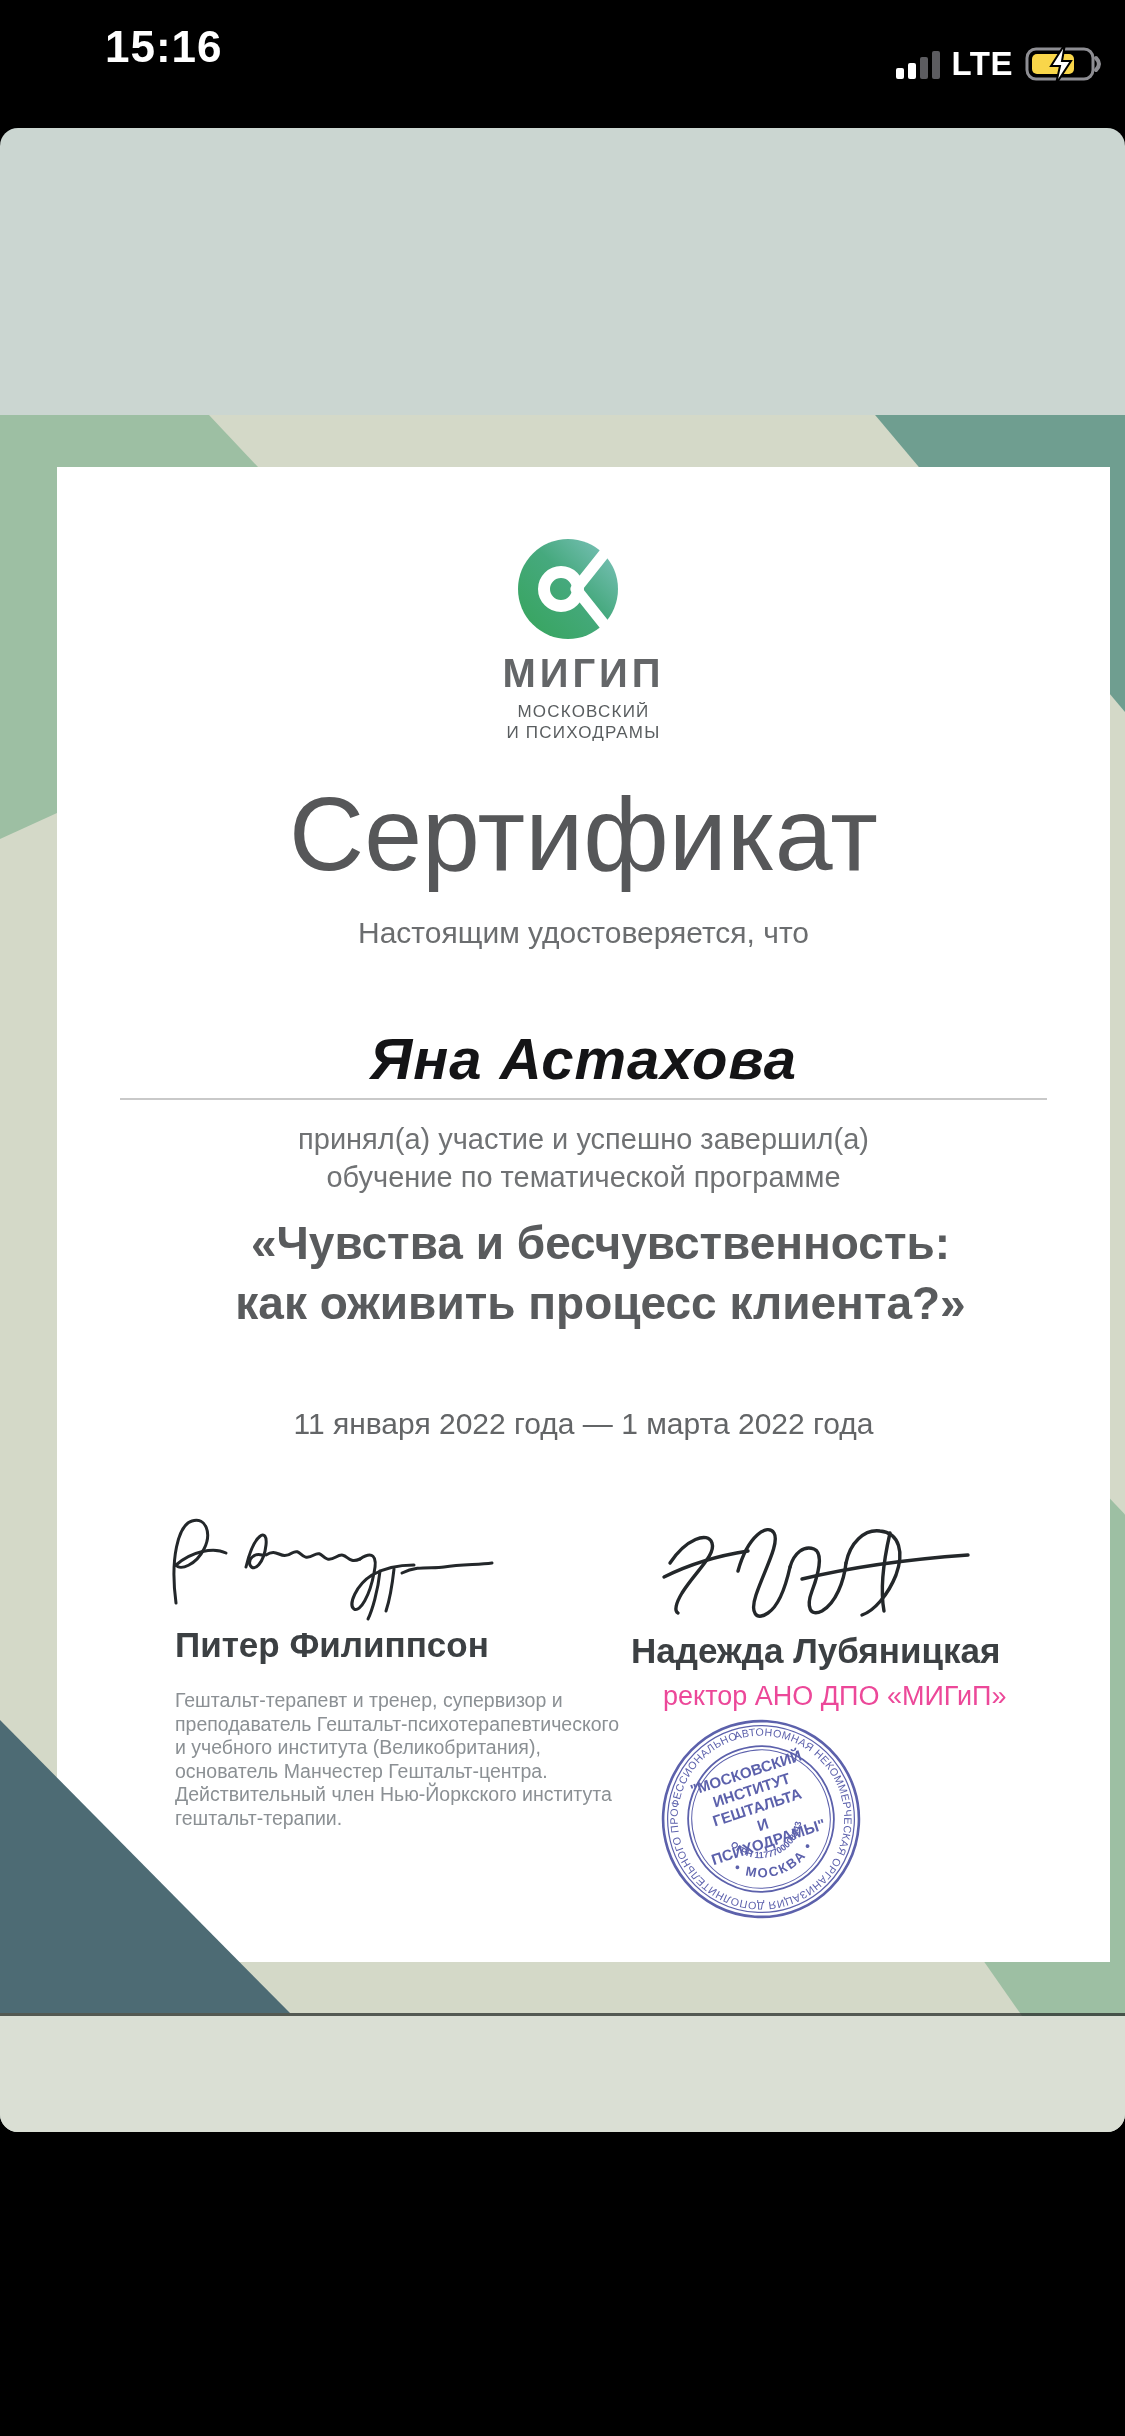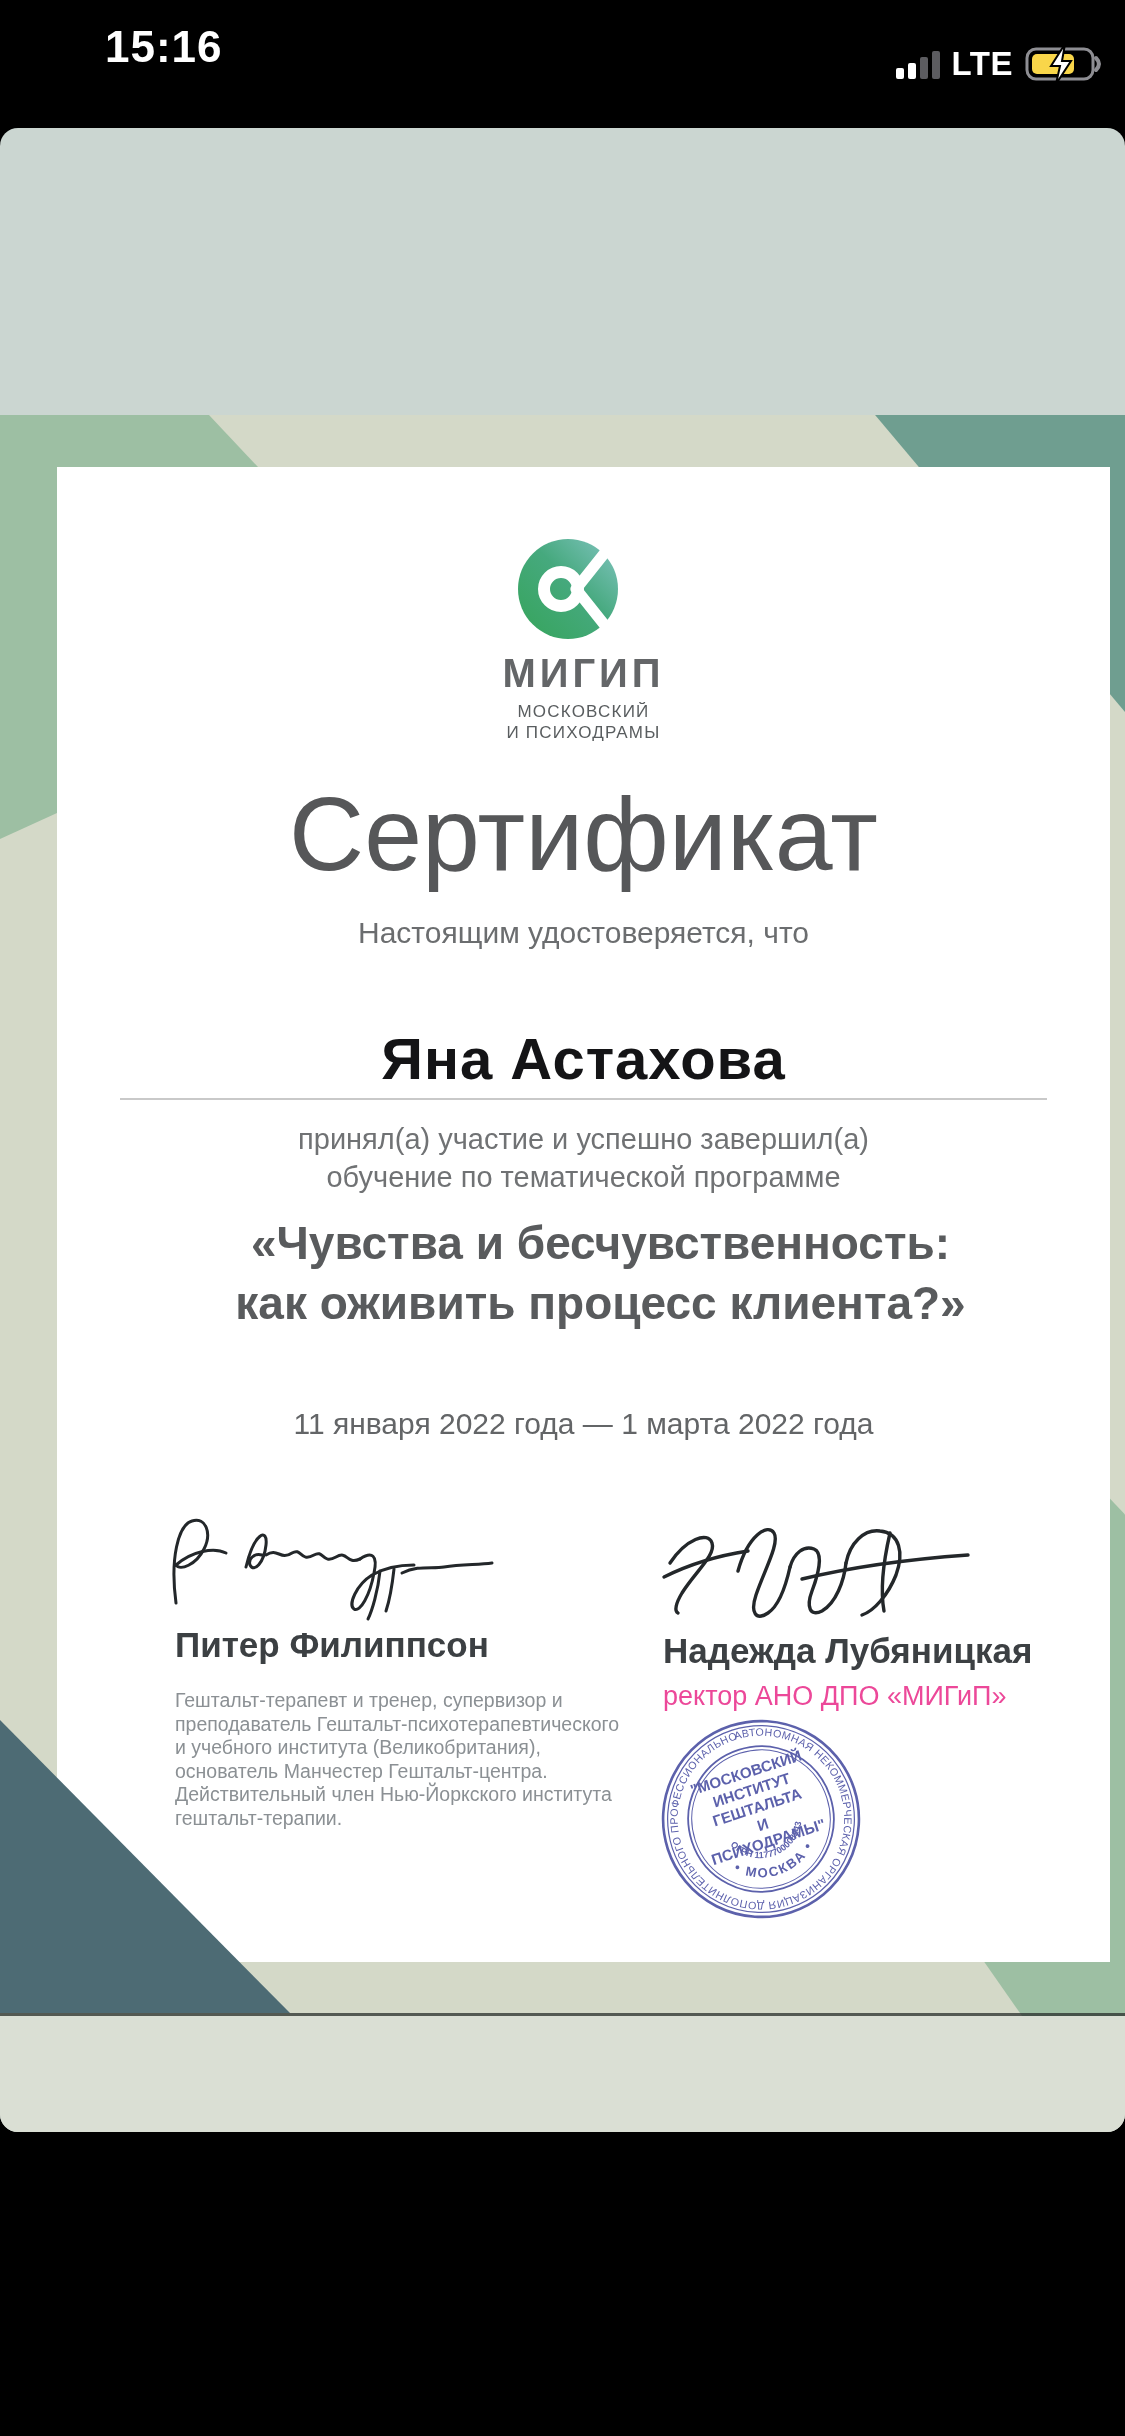--- a/index.html
+++ b/index.html
@@ -39,32 +39,32 @@
   
   .paper{top:339px;left:57px;width:1053px;height:1495px;background:#fff;color:#565759;}
   .paper *{position:absolute;}
   .center{left:0;width:100%;text-align:center;}
   .logo-mark{left:459px;top:70px;width:104px;height:104px;}
   .logo-brand{top:184px;font-size:40px;font-weight:bold;color:#646668;letter-spacing:4px;}
   .logo-sub{top:234px;font-size:17px;color:#595d5f;letter-spacing:1.2px;line-height:21px;}
   .logo-sub div{position:static;}
   .cert-title{top:308px;font-size:104px;color:#565759;letter-spacing:0;}
   .cert-sub{top:449px;font-size:30px;color:#6b6d6f;}
-  .recipient{top:558px;font-size:58px;font-weight:bold;color:#141416;letter-spacing:1px;}
+  .recipient{top:558px;font-size:58px;font-weight:bold;color:#141416;letter-spacing:1px;font-style:italic;}
   .rule{top:631px;left:6%;width:88%;height:2px;background:#c9c9c9;}
   .completion{top:653px;font-size:29px;color:#707274;line-height:38px;}
   .completion div{position:static;}
   .program{top:746px;font-size:46px;font-weight:bold;color:#595b5d;line-height:60px;}
   .program div{position:static;margin-left:34px;}
   .dates{top:940px;font-size:30px;color:#636567;}
   .hours{top:982px;font-size:30px;font-weight:bold;color:#4b4d4f;}
   .sig-left{left:105px;top:1040px;width:340px;height:140px;}
   .sig-right{left:595px;top:1052px;width:330px;height:116px;}
   .name-left{left:118px;top:1158px;font-size:35px;font-weight:bold;color:#3c4043;text-align:left;}
-  .name-right{left:606px;top:1164px;font-size:35px;font-weight:bold;color:#3c4043;text-align:left;}
+  .name-right{left:574px;top:1164px;font-size:35px;font-weight:bold;color:#3c4043;text-align:left;}
   .title-right{left:606px;top:1214px;font-size:27px;color:#ec4899;text-align:left;}
   .bio{left:118px;top:1222px;font-size:19.5px;color:#8b9094;line-height:23.5px;text-align:left;}
   .bio div{position:static;}
   .stamp{left:598px;top:1246px;width:212px;height:212px;transform:rotate(-18deg);opacity:.9;}
 </style>
 </head>
 <body>
 
 <div class="page">
 

